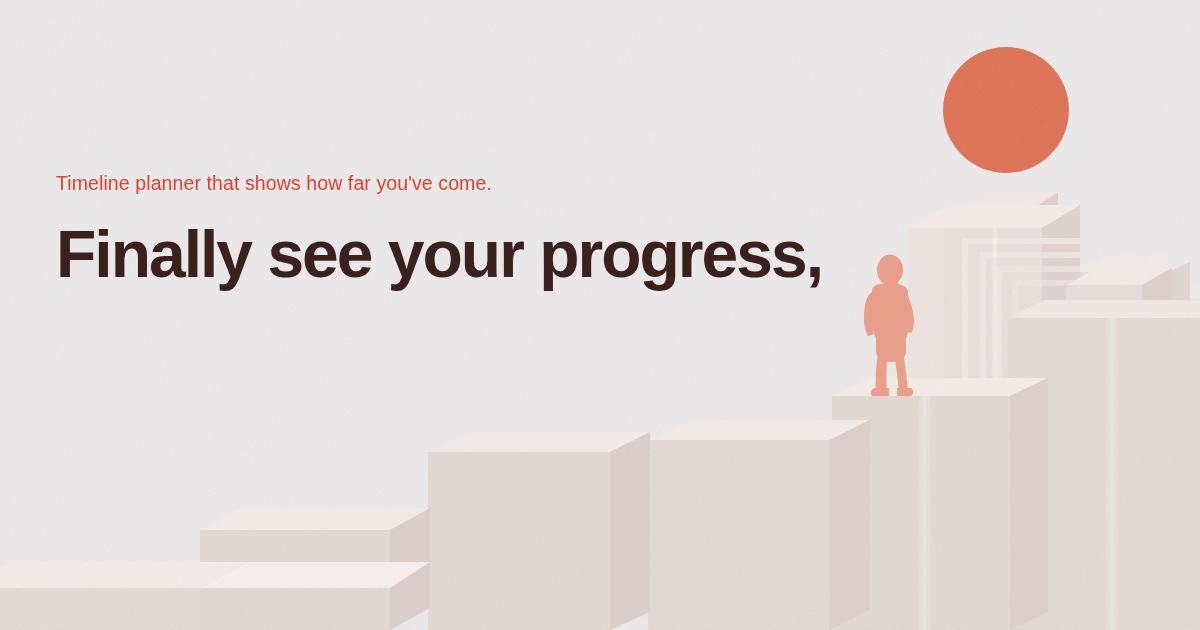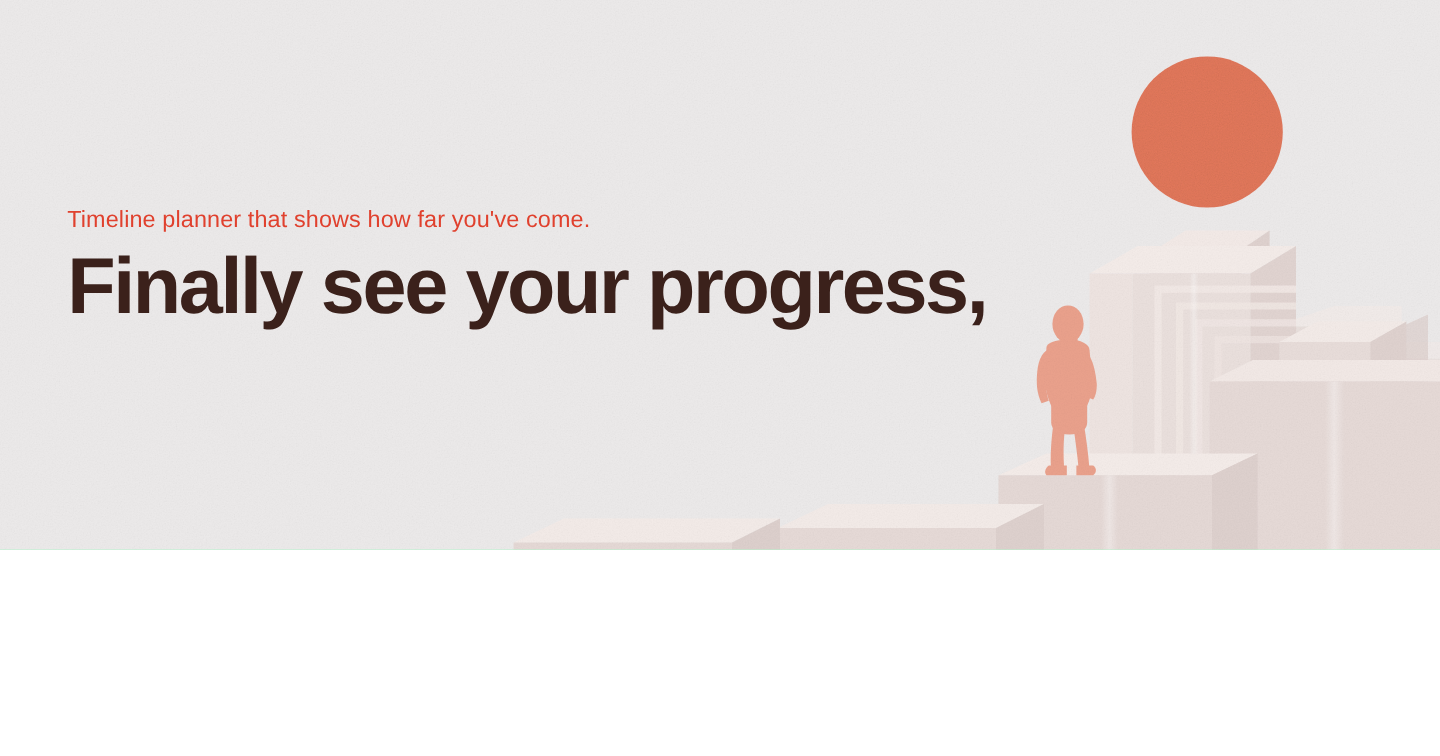--- a/index.html
+++ b/index.html
@@ -7,22 +7,22 @@
 
   html, body {
     width:1200px; height:630px;
     overflow:hidden;
     font-family:"Liberation Sans", sans-serif;
   }
 
   #banner {
     position:relative;
     width:1200px;
-    height:458px;
-    background:#86efac;
+    height:630px;
+    background:#fef9c3;
     overflow:hidden;
   }
 
   
   #illustration {
     position:absolute;
     inset:0;
     width:1200px;
     height:630px;
     z-index:1;
@@ -40,21 +40,21 @@
   #eyebrow {
     font-size:19.5px;
     line-height:26px;
     letter-spacing:0.1px;
     color:#e0412e;
     font-weight:400;
     white-space:nowrap;
   }
 
   #headline {
-    margin-top:6px;
+    margin-top:22px;
     font-size:66px;
     line-height:72px;
     letter-spacing:-2.0px;
     color:#3b211b;
     font-weight:700;
     white-space:nowrap;
   }
   #headline .hl-line { display:block; }
 </style>
 </head>

